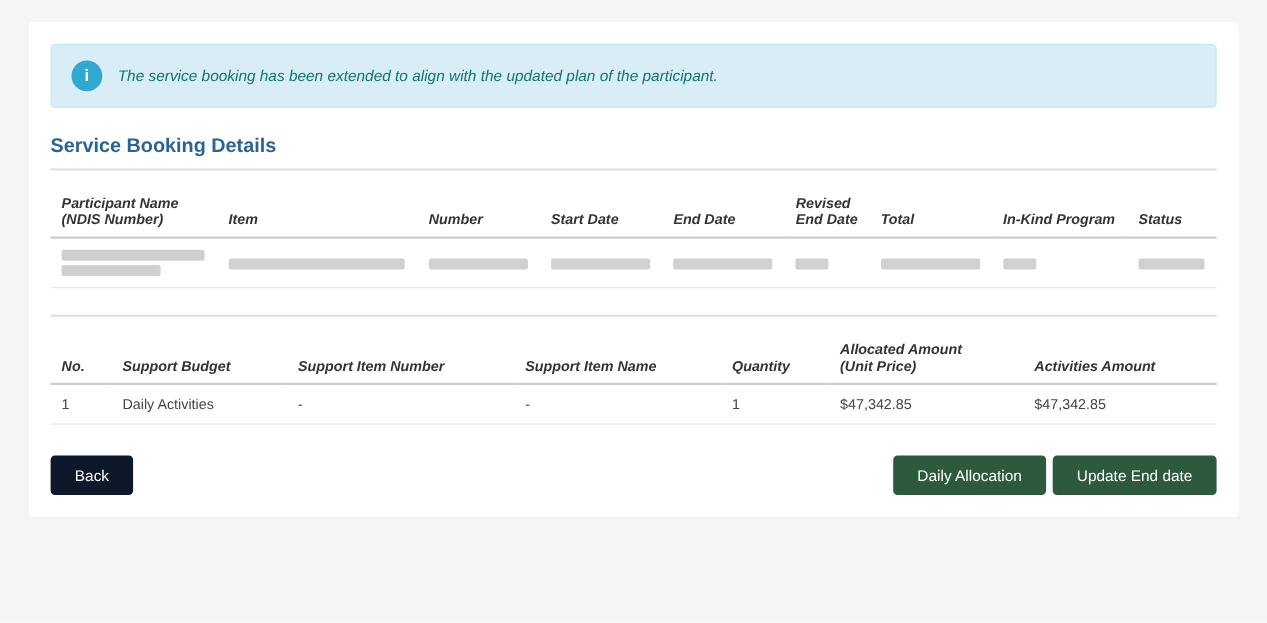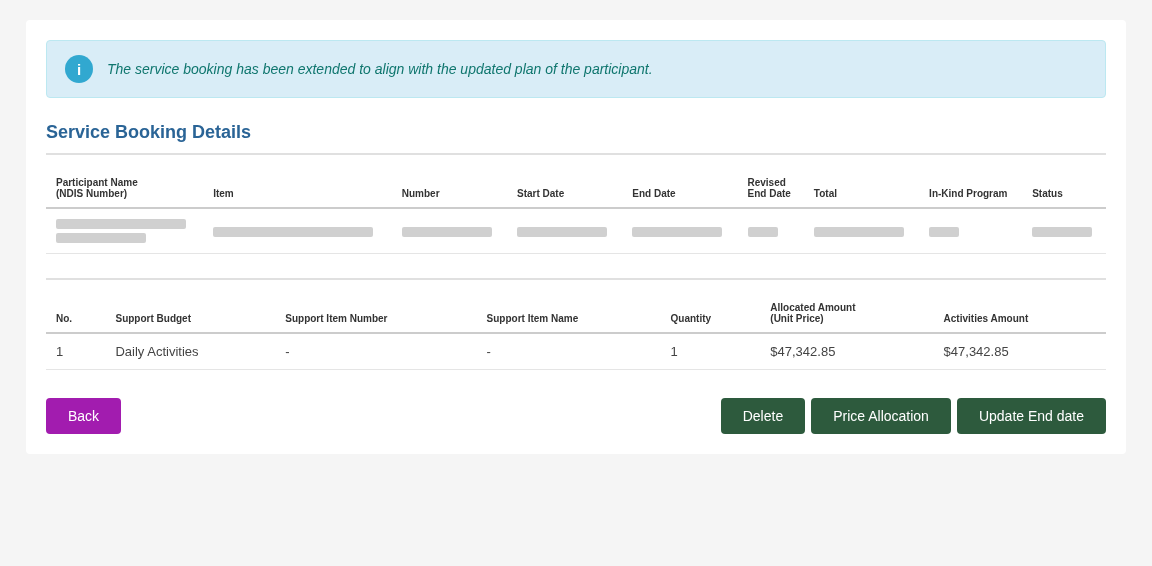--- a/index.html
+++ b/index.html
@@ -61,23 +61,24 @@
       border-collapse: collapse;
       margin-bottom: 10px;
     }
     thead tr {
       border-bottom: 2px solid #ccc;
     }
     thead th {
       text-align: left;
       padding: 8px 10px;
       font-weight: bold;
-      font-size: 10px;
+      font-size: 13px;
       color: #333;
       vertical-align: bottom;
+      font-style: italic;
     }
     tbody tr {
       border-bottom: 1px solid #e5e5e5;
     }
     tbody td {
       padding: 10px 10px;
       font-size: 13px;
       color: #444;
       vertical-align: middle;
     }
@@ -104,21 +105,21 @@
     }
     .btn {
       padding: 10px 22px;
       border: none;
       border-radius: 4px;
       font-size: 14px;
       cursor: pointer;
       font-weight: 500;
     }
     .btn-back {
-      background: #a21caf;
+      background: #0f172a;
       color: #fff;
     }
     .btn-dark {
       background: #2d5a3d;
       color: #fff;
     }
     .right-actions {
       display: flex;
       gap: 6px;
     }
@@ -218,19 +219,18 @@
           <td>$47,342.85</td>
           <td>$47,342.85</td>
         </tr>
       </tbody>
     </table>
   </div>
 
   <div class="actions-row">
     <button class="btn btn-back">Back</button>
     <div class="right-actions">
-      <button class="btn btn-dark">Delete</button>
-      <button class="btn btn-dark">Price Allocation</button>
+      <button class="btn btn-dark">Daily Allocation</button>
       <button class="btn btn-dark">Update End date</button>
     </div>
   </div>
 
 </div>
 
 </body></html>

